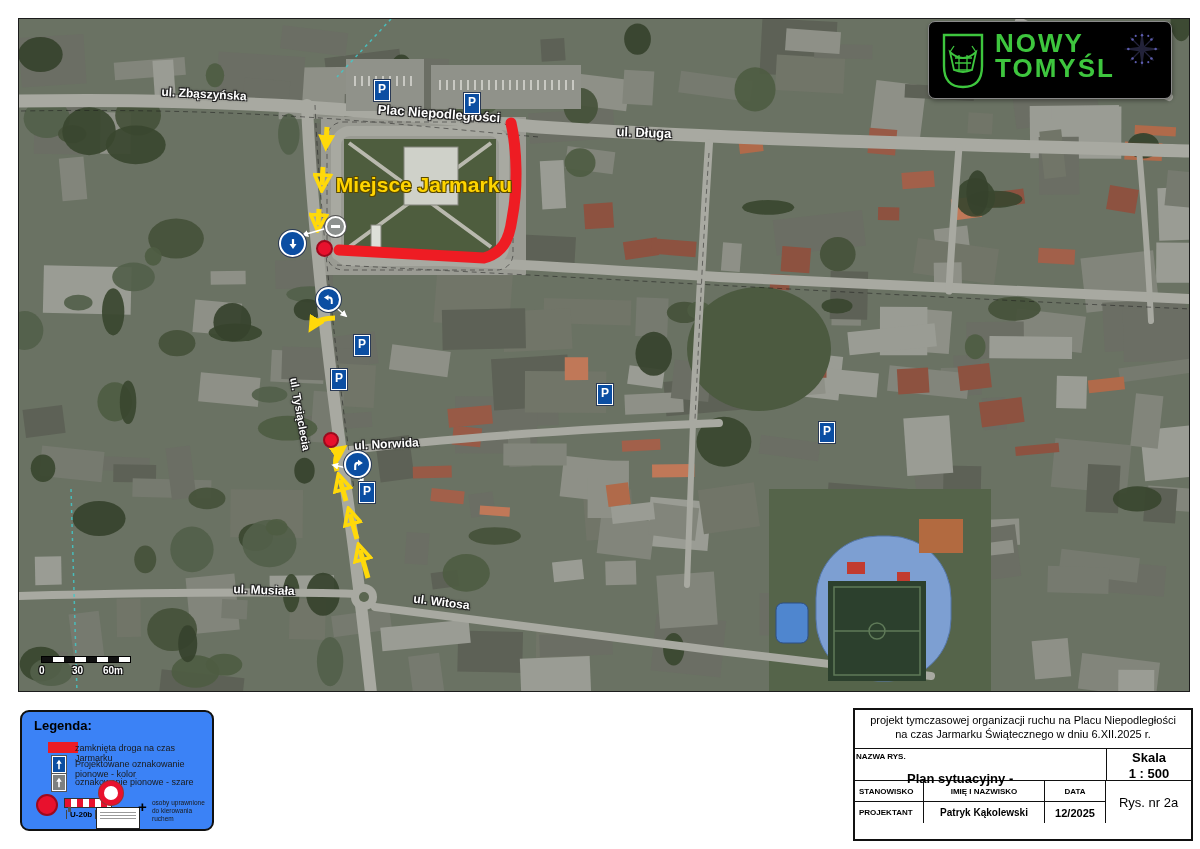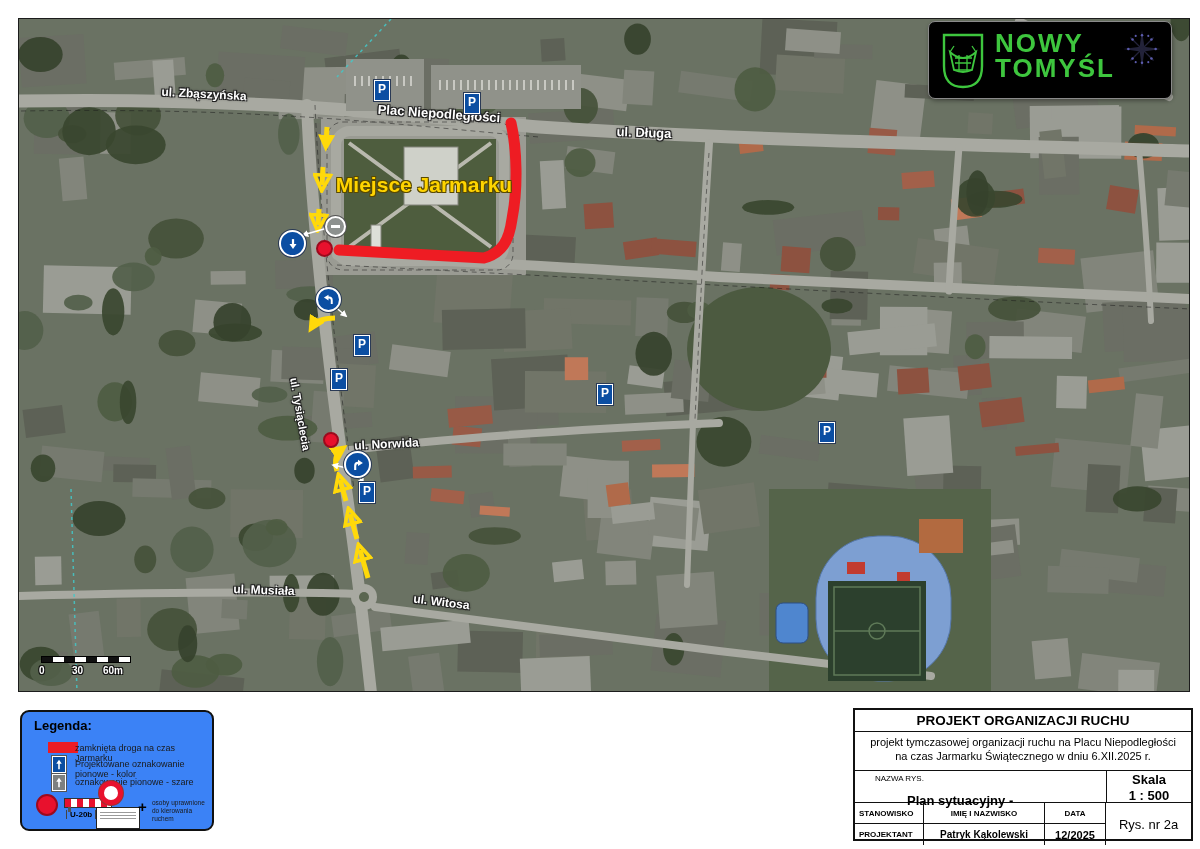--- a/index.html
+++ b/index.html
@@ -49,21 +49,21 @@
   .leg-txtsign i{display:block;height:1px;background:#9a9a9a;margin:2px 0;}
   .leg-plus{position:absolute;left:116px;top:86px;font-size:15px;font-weight:bold;color:#000;}
   .leg-note{position:absolute;left:130px;top:87px;font-size:6.5px;line-height:1.25;color:#1a1a1a;}
   
   #tblock{left:853px;top:708px;width:340px;height:133px;background:#fff;border:2px solid #111;color:#000;}
   .tb-title{height:21px;border-bottom:1px solid #111;display:flex;align-items:center;justify-content:center;
     font-weight:bold;font-size:13.5px;}
   .tb-sub{height:35px;border-bottom:1px solid #111;text-align:center;font-size:11px;line-height:1.3;padding-top:3px;}
   .tb-mid{height:31px;border-bottom:1px solid #111;display:flex;}
   .tb-mid-left{flex:1;border-right:1px solid #111;position:relative;}
-  .tb-mid-left .small-lab{position:absolute;left:20px;top:3px;font-size:8px;font-weight:normal;text-align:right;}
+  .tb-mid-left .small-lab{position:absolute;left:1px;top:3px;font-size:8px;font-weight:bold;text-align:right;}
   .tb-mid-left .val{position:absolute;left:52px;top:22px;font-size:13px;font-weight:bold;}
   .tb-mid-right{width:84px;text-align:center;font-weight:bold;font-size:13px;line-height:1.2;padding-top:1px;}
   .tb-bot{display:grid;grid-template-columns:69px 121px 61px 1fr;grid-template-rows:21px 21px;}
   .tb-bot>div{border-right:1px solid #111;border-bottom:1px solid #111;display:flex;align-items:center;}
   .tb-bot .c-lab{font-size:8px;font-weight:bold;padding-left:4px;}
   .tb-bot .c-cent{justify-content:center;}
   .tb-bot .no-b{border-bottom:none;}
   .tb-bot .rys{grid-column:4;grid-row:1/3;border-right:none;border-bottom:none;justify-content:center;
     font-weight:normal;font-size:13px;}
   .fw-b{font-weight:bold;}
@@ -562,21 +562,20 @@
       <i></i>
     </div>
   <div class="leg-plus">+</div>
   <div class="leg-note">
     <div>osoby uprawnione</div>
     <div>do kierowania ruchem</div>
   </div>
 </div>
 
 <div id="tblock" class="abs">
-  <div class="tb-title">PROJEKT ORGANIZACJI RUCHU</div>
   <div class="tb-sub">
     <div>projekt tymczasowej organizacji ruchu na Placu Niepodległości</div>
     <div>na czas Jarmarku Świątecznego w dniu 6.XII.2025 r.</div>
   </div>
   <div class="tb-mid">
     <div class="tb-mid-left">
       <span class="small-lab">NAZWA RYS.</span>
       <span class="val">Plan sytuacyjny -</span>
     </div>
     <div class="tb-mid-right">

